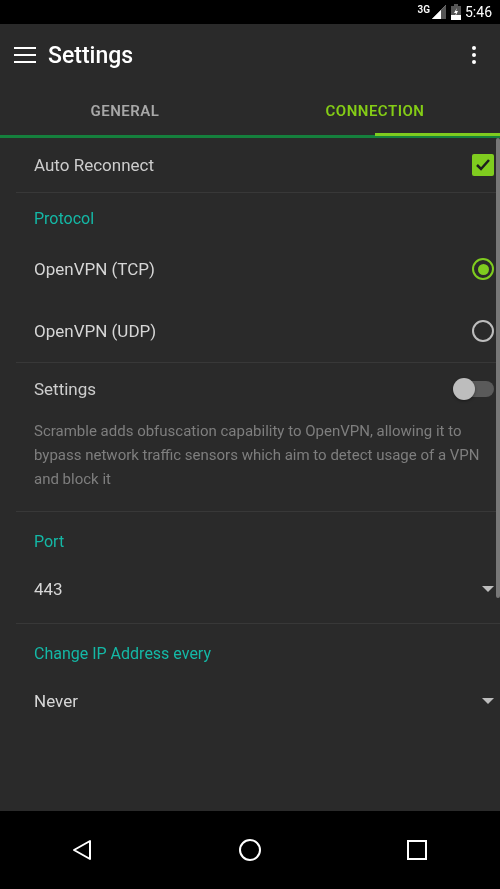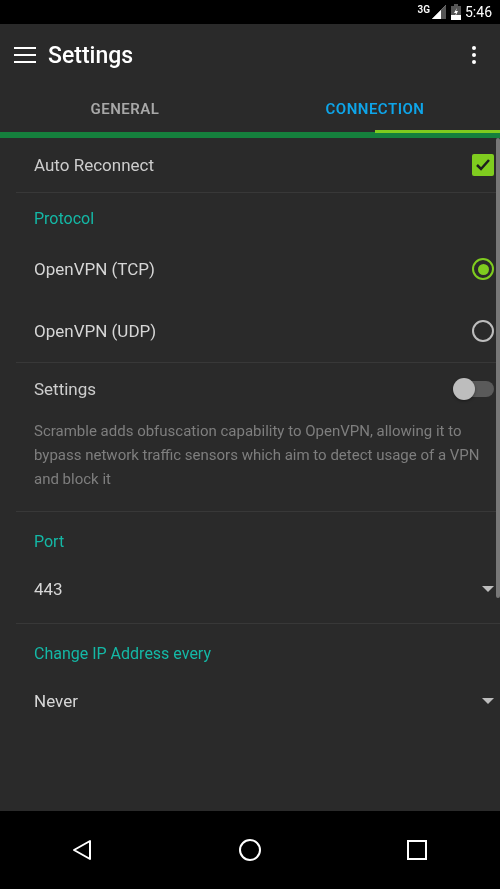--- a/index.html
+++ b/index.html
@@ -33,35 +33,35 @@
   .app-bar .hamburger {
     width: 24px; height: 24px; display:flex; flex-direction:column; justify-content:center; gap:5px;
   }
   .app-bar .hamburger span { display:block; height:2px; background:#fff; width:22px; }
   .app-bar .title { font-size: 23px; font-weight: 500; color: #fff; flex: 1; }
   .app-bar .menu-dots { width:24px; height:24px; display:flex; flex-direction:column; align-items:center; justify-content:center; gap:3px;}
   .app-bar .menu-dots span { width:4px; height:4px; background:#fff; border-radius:50%; }
   .tabs {
     display: flex;
     height: 52px;
-    border-bottom: 6px solid #15803d;
+    border-bottom: 3px solid #15803d;
     justify-content: center;
   }
   .tab {
     flex: 1;
     display: flex;
     align-items: center;
     justify-content: center;
     font-size: 15px;
     font-weight: 600;
     letter-spacing: 0.5px;
     color: #a8a8a8;
     position: relative;
   }
-  .tab.active { color: #0ea5e9; }
+  .tab.active { color: #84cc16; }
   .tab-indicator {
     position: absolute;
     bottom: -1px;
     left: 50%;
     height: 3px;
     background: #7fcc1f;
     width: 250px;
   }
   .content {
     position: absolute;

